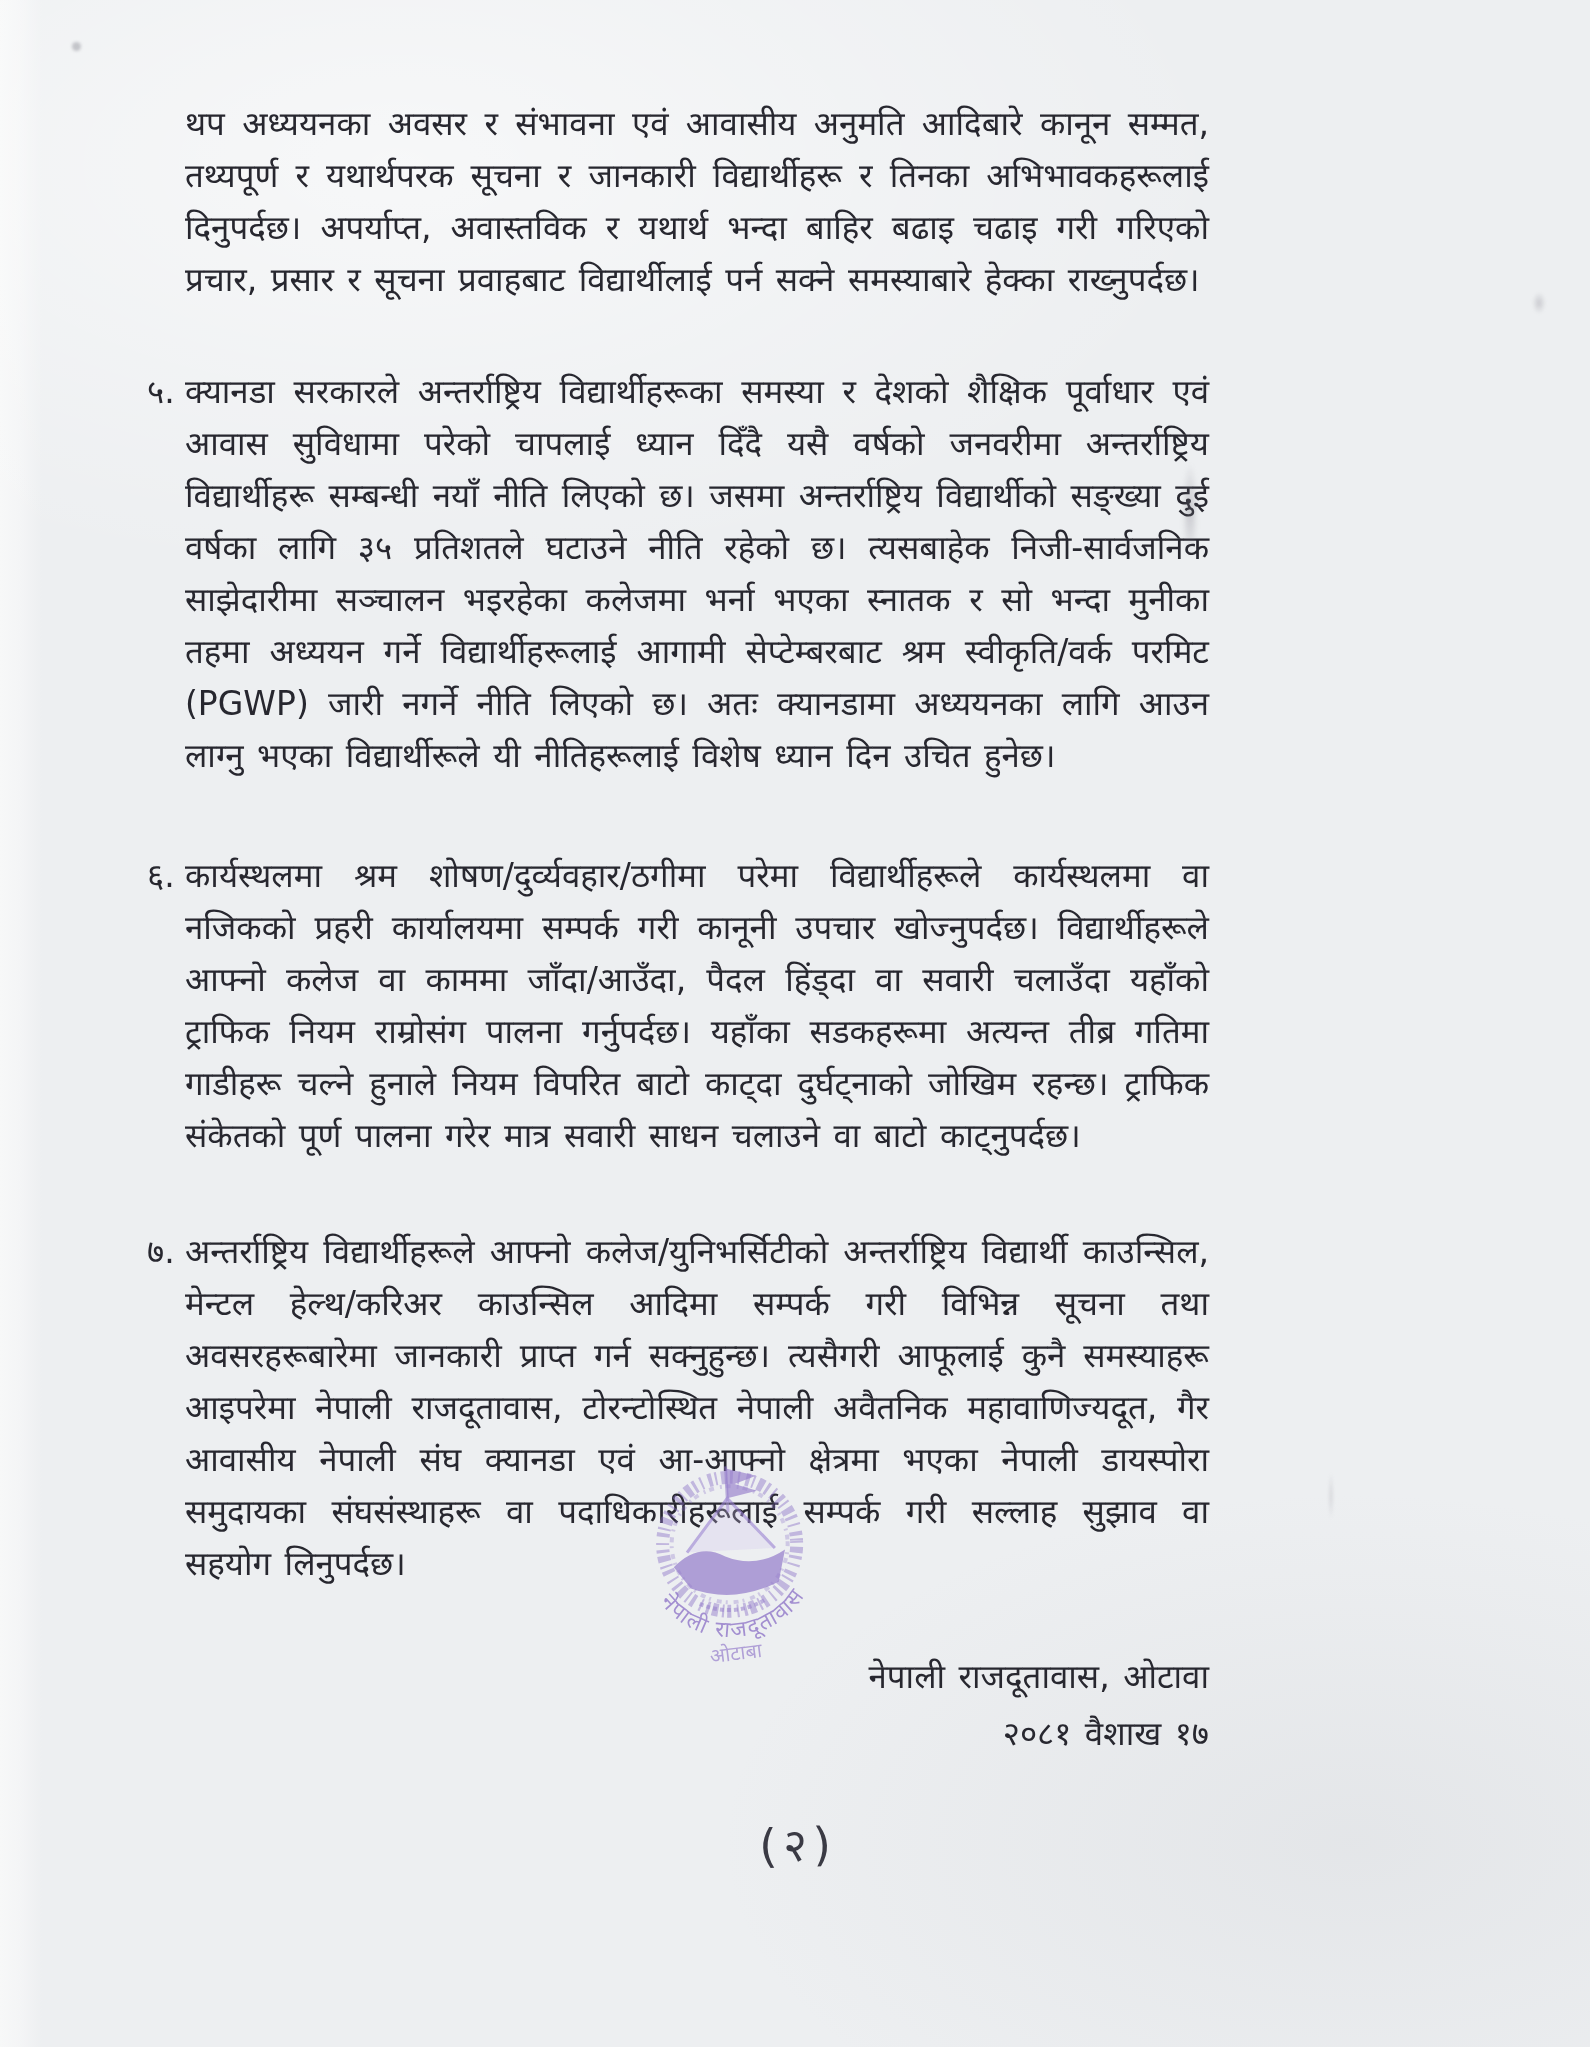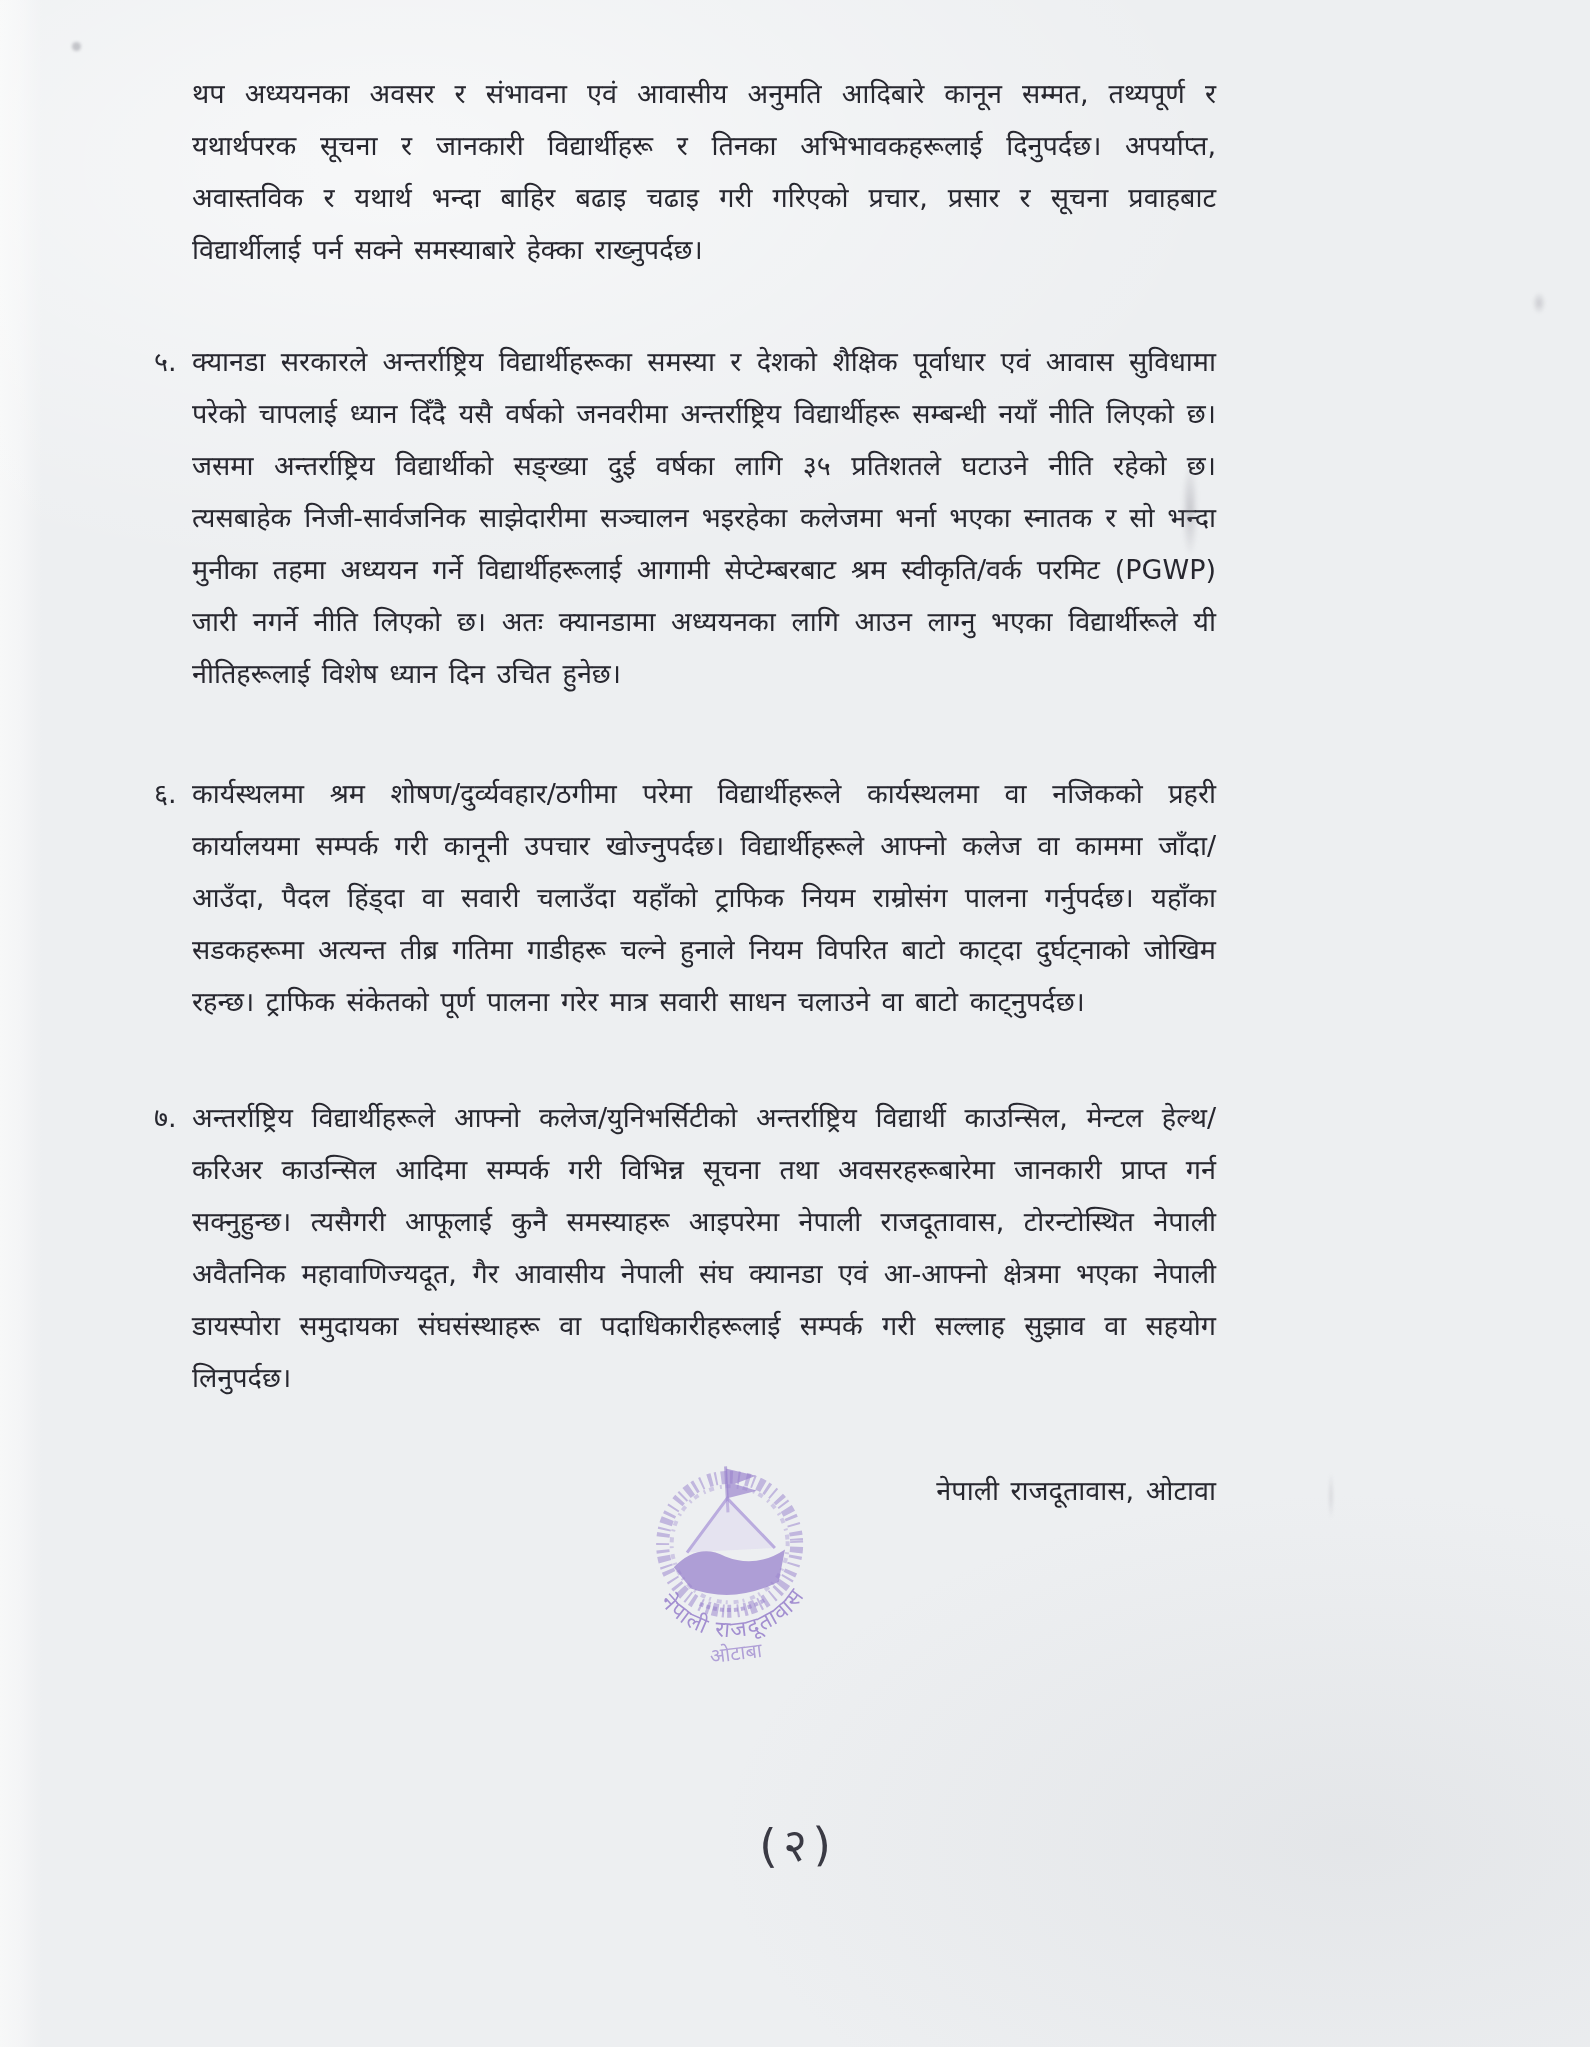--- a/index.html
+++ b/index.html
@@ -12,24 +12,24 @@
   .paper{
     position:absolute;inset:0;
     background:
       radial-gradient(1200px 600px at 25% 8%, rgba(255,255,255,0.55), rgba(255,255,255,0) 70%),
       radial-gradient(900px 500px at 85% 90%, rgba(185,188,194,0.18), rgba(255,255,255,0) 70%),
       linear-gradient(to right, #f7f8f8 0px, #f4f5f6 20px, #edeff1 42px, #edeff1 100%);
     background-color:#edeff1;
   }
   .content{
     position:absolute;
-    left:156px;top:0;width:1060px;
-    padding-top:68px;
+    left:149px;top:0;width:1060px;
+    padding-top:98px;
     color:#27272f;
-    font-size:27px;
+    font-size:33px;
     line-height:52px;
     text-align:justify;
     word-spacing:3px;
   }
   .para{margin:0;}
   .intro{margin-left:36px;margin-bottom:60px;}
   .item{position:relative;margin-left:36px;}
   .item .num{
     position:absolute;left:-38px;top:0;
     white-space:nowrap;
@@ -96,20 +96,21 @@
       <p class="para">कार्यस्थलमा श्रम शोषण/दुर्व्यवहार/ठगीमा परेमा विद्यार्थीहरूले कार्यस्थलमा वा नजिकको प्रहरी कार्यालयमा सम्पर्क गरी कानूनी उपचार खोज्नुपर्दछ। विद्यार्थीहरूले आफ्नो कलेज वा काममा जाँदा/आउँदा, पैदल हिंड्दा वा सवारी चलाउँदा यहाँको ट्राफिक नियम राम्रोसंग पालना गर्नुपर्दछ। यहाँका सडकहरूमा अत्यन्त तीब्र गतिमा गाडीहरू चल्ने हुनाले नियम विपरित बाटो काट्दा दुर्घट्नाको जोखिम रहन्छ। ट्राफिक संकेतको पूर्ण पालना गरेर मात्र सवारी साधन चलाउने वा बाटो काट्नुपर्दछ।</p>
     </div>
 
     <div class="item item-7">
       <span class="num">७.</span>
       <p class="para">अन्तर्राष्ट्रिय विद्यार्थीहरूले आफ्नो कलेज/युनिभर्सिटीको अन्तर्राष्ट्रिय विद्यार्थी काउन्सिल, मेन्टल हेल्थ/करिअर काउन्सिल आदिमा सम्पर्क गरी विभिन्न सूचना तथा अवसरहरूबारेमा जानकारी प्राप्त गर्न सक्नुहुन्छ। त्यसैगरी आफूलाई कुनै समस्याहरू आइपरेमा नेपाली राजदूतावास, टोरन्टोस्थित नेपाली अवैतनिक महावाणिज्यदूत, गैर आवासीय नेपाली संघ क्यानडा एवं आ-आफ्नो क्षेत्रमा भएका नेपाली डायस्पोरा समुदायका संघसंस्थाहरू वा पदाधिकारीहरूलाई सम्पर्क गरी सल्लाह सुझाव वा सहयोग लिनुपर्दछ।</p>
     </div>
 
     <div class="footer-block">
       <p>नेपाली राजदूतावास, ओटावा</p>
+      <p>२०८१ वैशाख १७</p>
     </div>
 
   </div>
 
   <svg class="stamp" viewBox="0 0 216 236" xmlns="http://www.w3.org/2000/svg">
     <g fill="none" stroke="#8a6fc6">
 
       <circle cx="103" cy="92" r="67" stroke-width="13" opacity="0.5" stroke-dasharray="2 4 6 3 3 5 2 6 4 3"></circle>
       <circle cx="103" cy="92" r="58" stroke-width="4" opacity="0.35" stroke-dasharray="5 6 2 4"></circle>
 

